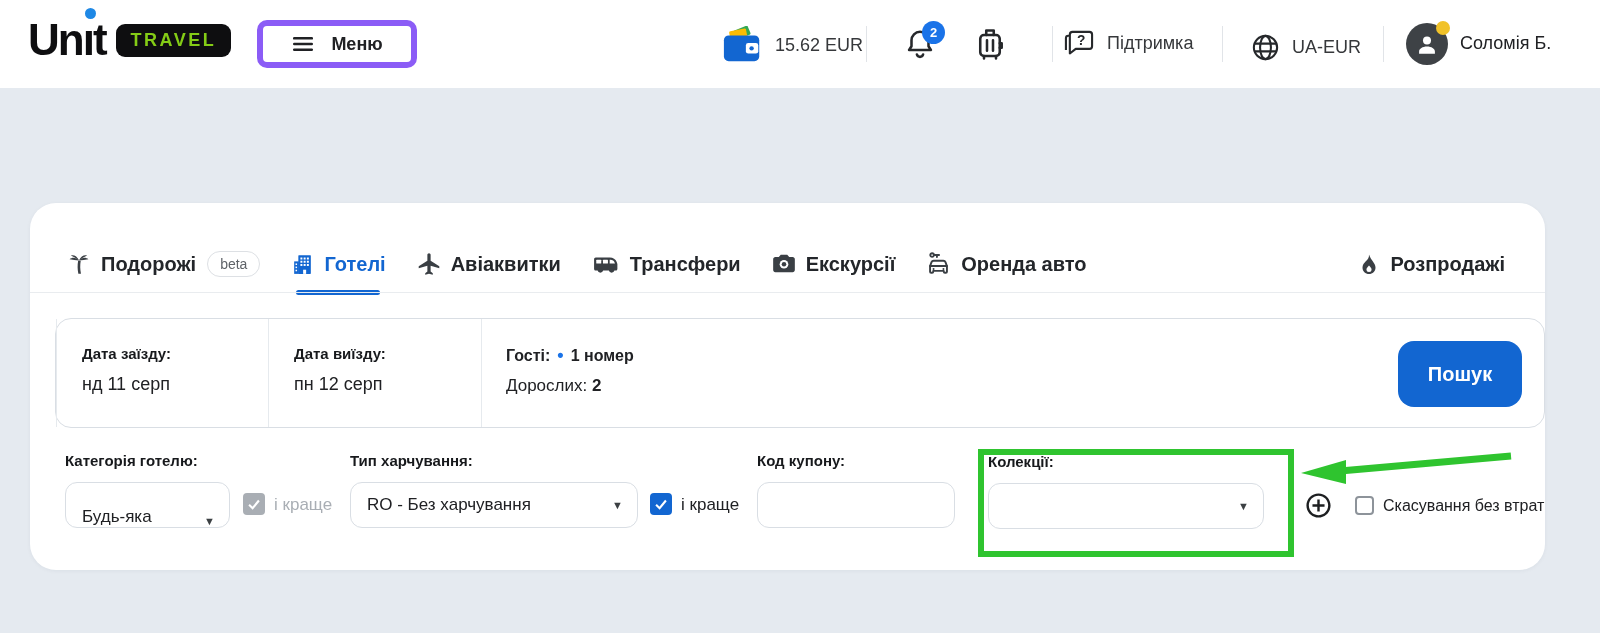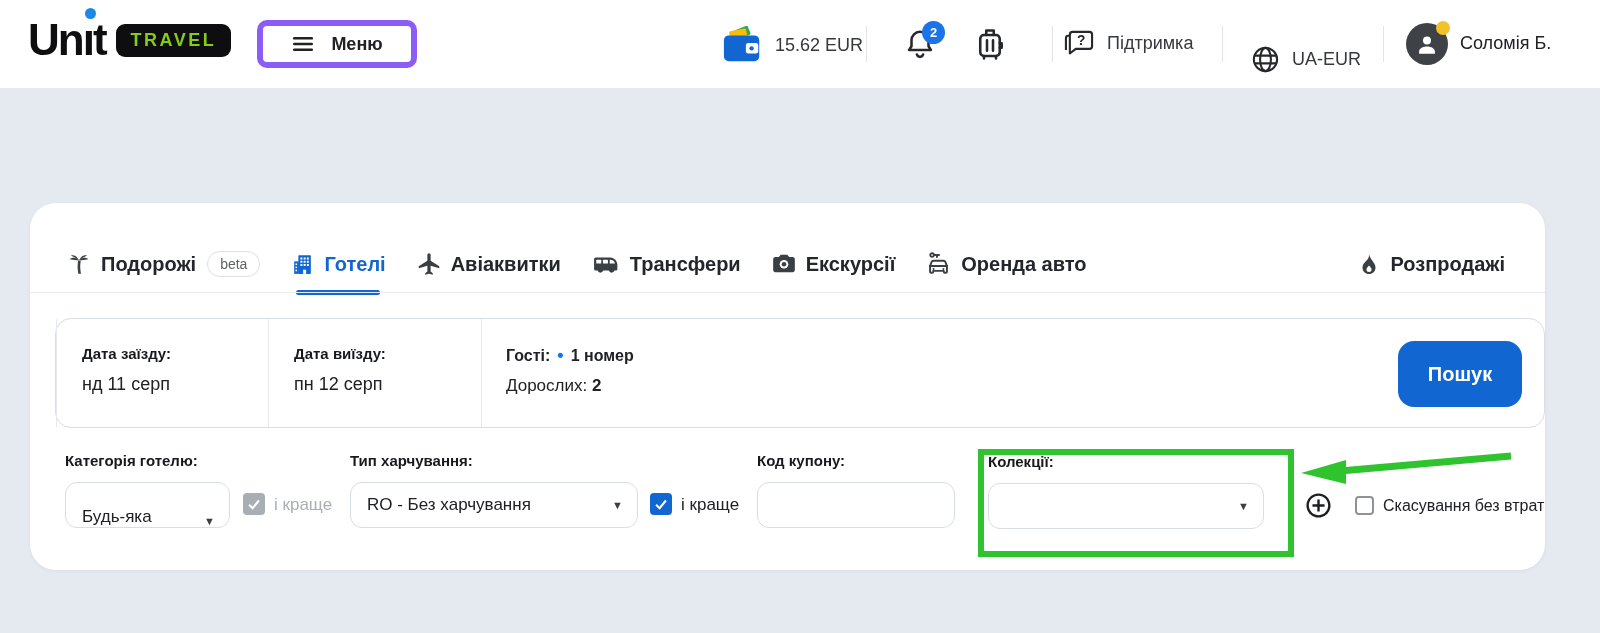--- a/index.html
+++ b/index.html
@@ -122,21 +122,21 @@
     <svg class="icon" width="34" height="32" viewBox="0 0 26 24" fill="none" stroke="#26282b" stroke-width="1.6" stroke-linejoin="round">
       <path d="M8 3.5h13a2 2 0 0 1 2 2v9a2 2 0 0 1-2 2H10.5L6 20V5.5a2 2 0 0 1 2-2z"></path>
       <path d="M6 6.5H4.8A1.8 1.8 0 0 0 3 8.3v9"></path>
       <text x="14.6" y="13.8" font-size="10.5" font-weight="bold" fill="#26282b" stroke="none" text-anchor="middle" font-family="Liberation Sans, sans-serif">?</text>
     </svg>
     <span>Підтримка</span>
   </div>
 
   <div class="vdiv" style="left:1222px;"></div>
 
-  <div class="hgroup" style="left:1250px; top:44px;">
+  <div class="hgroup" style="left:1250px; top:32px;">
     <svg class="icon" width="31" height="31" viewBox="0 0 24 24" fill="none" stroke="#26282b" stroke-width="1.6">
       <circle cx="12" cy="12" r="9"></circle>
       <ellipse cx="12" cy="12" rx="4.2" ry="9"></ellipse>
       <path d="M3.5 9h17M3.5 15h17"></path>
     </svg>
     <span>UA-EUR</span>
   </div>
 
   <div class="vdiv" style="left:1383px;"></div>
 

